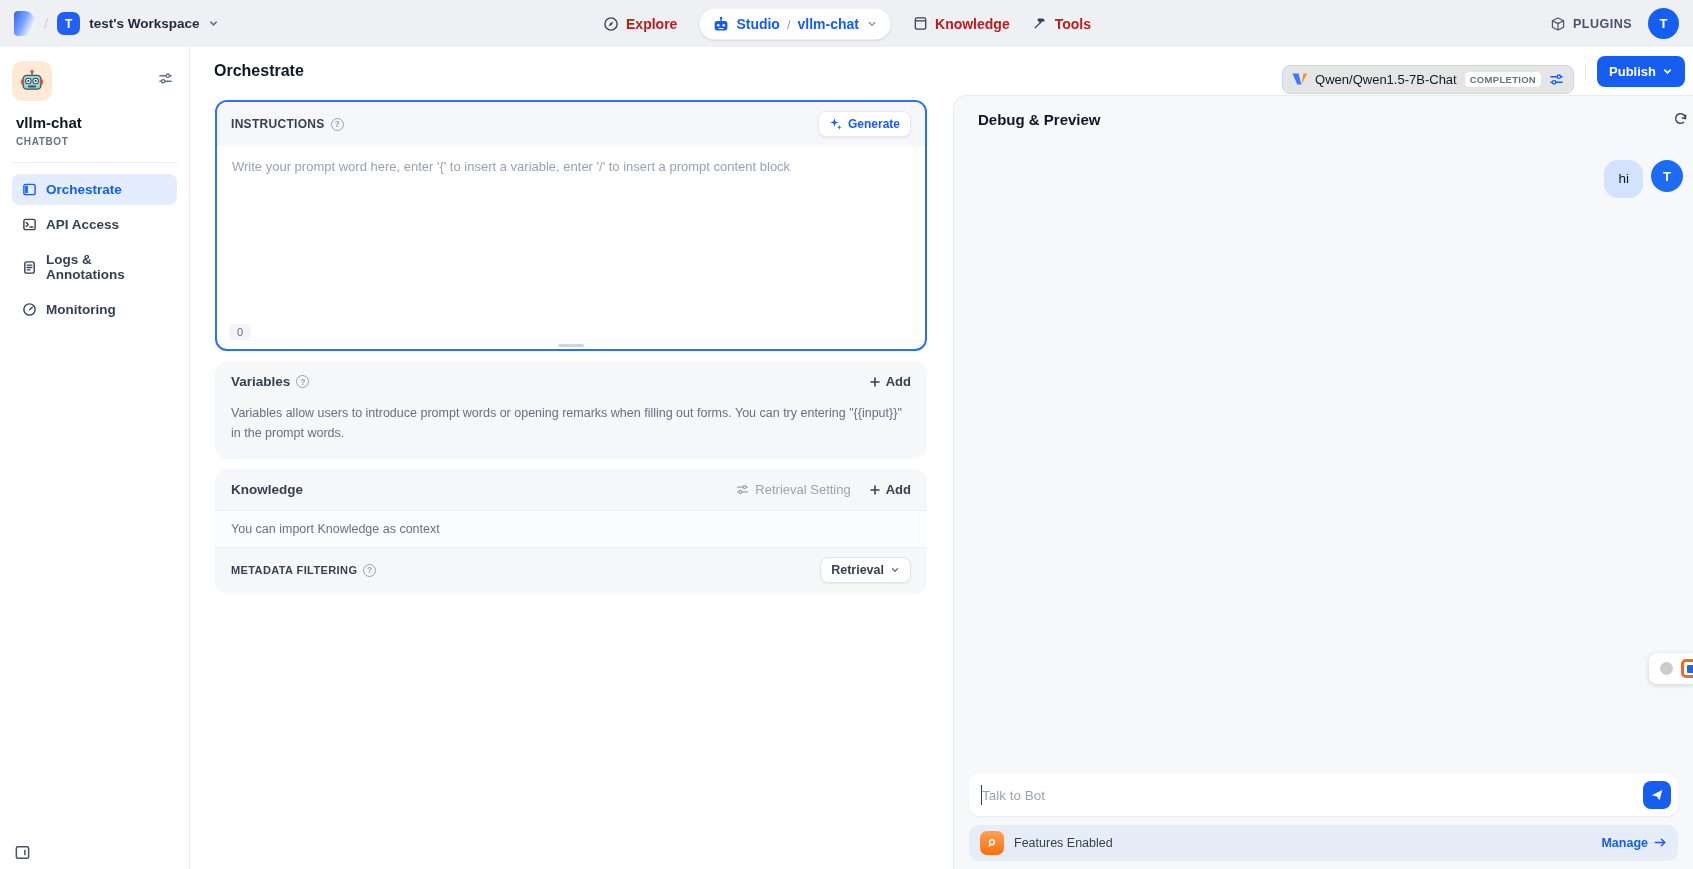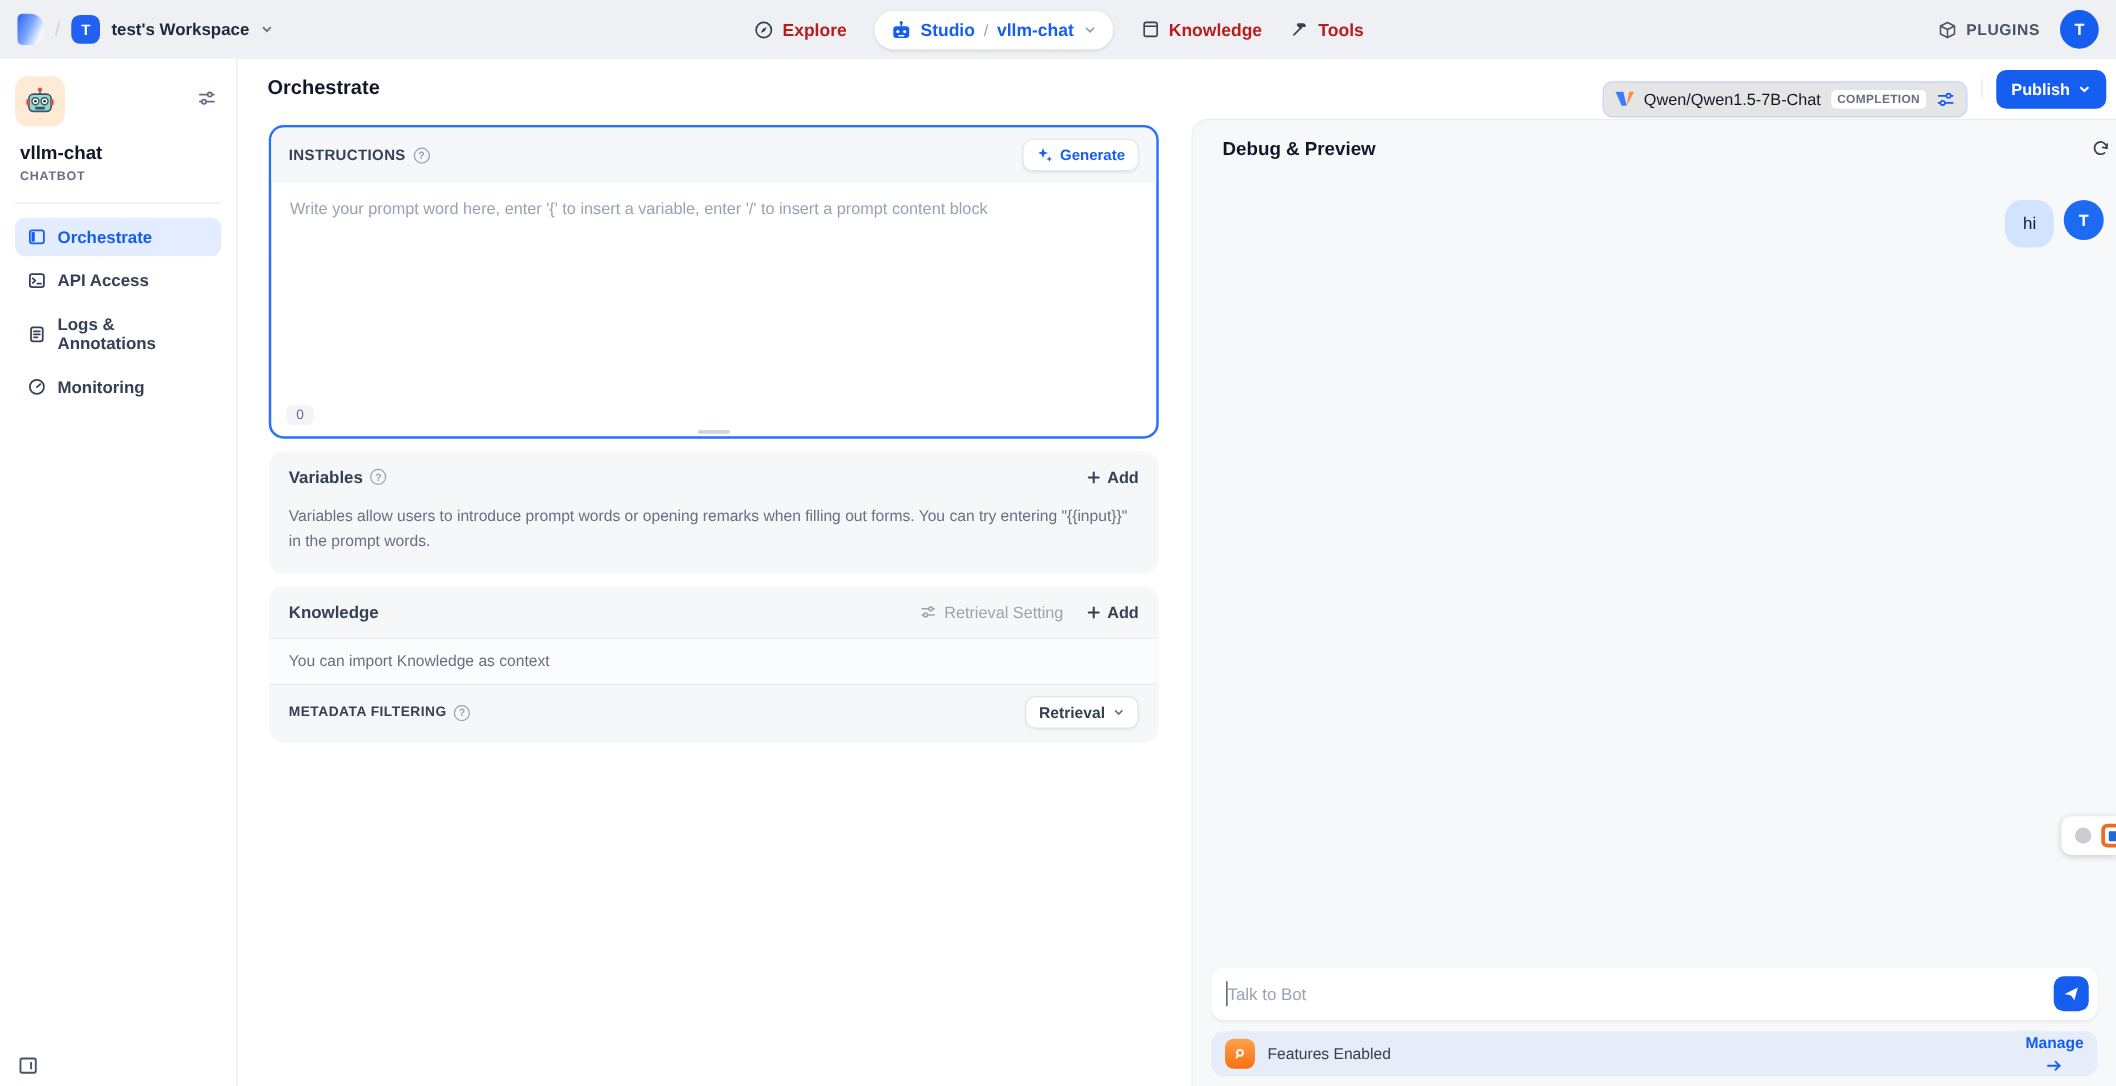--- a/index.html
+++ b/index.html
@@ -94,21 +94,21 @@
   .chat-avatar-bot { width:38px; height:38px; border-radius:50%; background:#cdeee9; display:grid; place-items:center; flex:0 0 38px; }
   .chat-spacer { flex:1; }
   .chat-input-row { margin:0 5px; position:relative; }
   .chat-input { width:100%; height:42px; border:none; outline:none; border-radius:10px; background:#fff; padding:0 48px 0 13px; font-size:13.5px; font-family:inherit; color:#c2410c; box-shadow:0 1px 2px rgba(16,24,40,.06); }
   .chat-input::placeholder { color:#9aa3b2; }
   .caret { position:absolute; left:12px; top:11px; width:1px; height:20px; background:#344054; }
   .send-btn { position:absolute; right:7px; top:7px; width:28px; height:28px; border:none; border-radius:8px; background:#155eef; display:grid; place-items:center; cursor:pointer; }
   .features-bar { margin:9px 5px 8px; background:#e6ecf8; border-radius:10px; display:flex; align-items:center; gap:10px; padding:6px 11px; height:36px; }
   .features-icon { width:24px; height:24px; border-radius:7px; background:linear-gradient(180deg,#ffa14e,#f7700f); display:grid; place-items:center; }
   .features-label { font-size:12.5px; color:#354052; }
-  .manage-link { margin-left:auto; display:flex; align-items:center; gap:6px; color:#155eef; font-size:12.5px; font-weight:600; cursor:pointer;flex-direction:column; }
+  .manage-link { margin-left:auto; display:flex; align-items:center; gap:6px; color:#155eef; font-size:12.5px; font-weight:600; cursor:pointer; }
 
   
   .float-widget { position:absolute; right:0; top:653px; background:#fff; border-radius:8px 0 0 8px; box-shadow:0 1px 5px rgba(16,24,40,.18); padding:7px 0 7px 11px; display:flex; align-items:center; gap:8px; overflow:hidden; width:44px; height:31px; }
   .float-dot { width:13px; height:13px; border-radius:50%; background:#c9ccd1; flex:0 0 13px; }
   .float-ext-icon { width:19px; height:19px; border:3px solid #f16a22; border-radius:5px; background:#fff; display:grid; place-items:center; flex:0 0 19px; }
   .float-ext-inner { width:8px; height:8px; background:#2468d6; border-radius:1px; }
 
   svg { display:block; }
 </style>
 </head>

